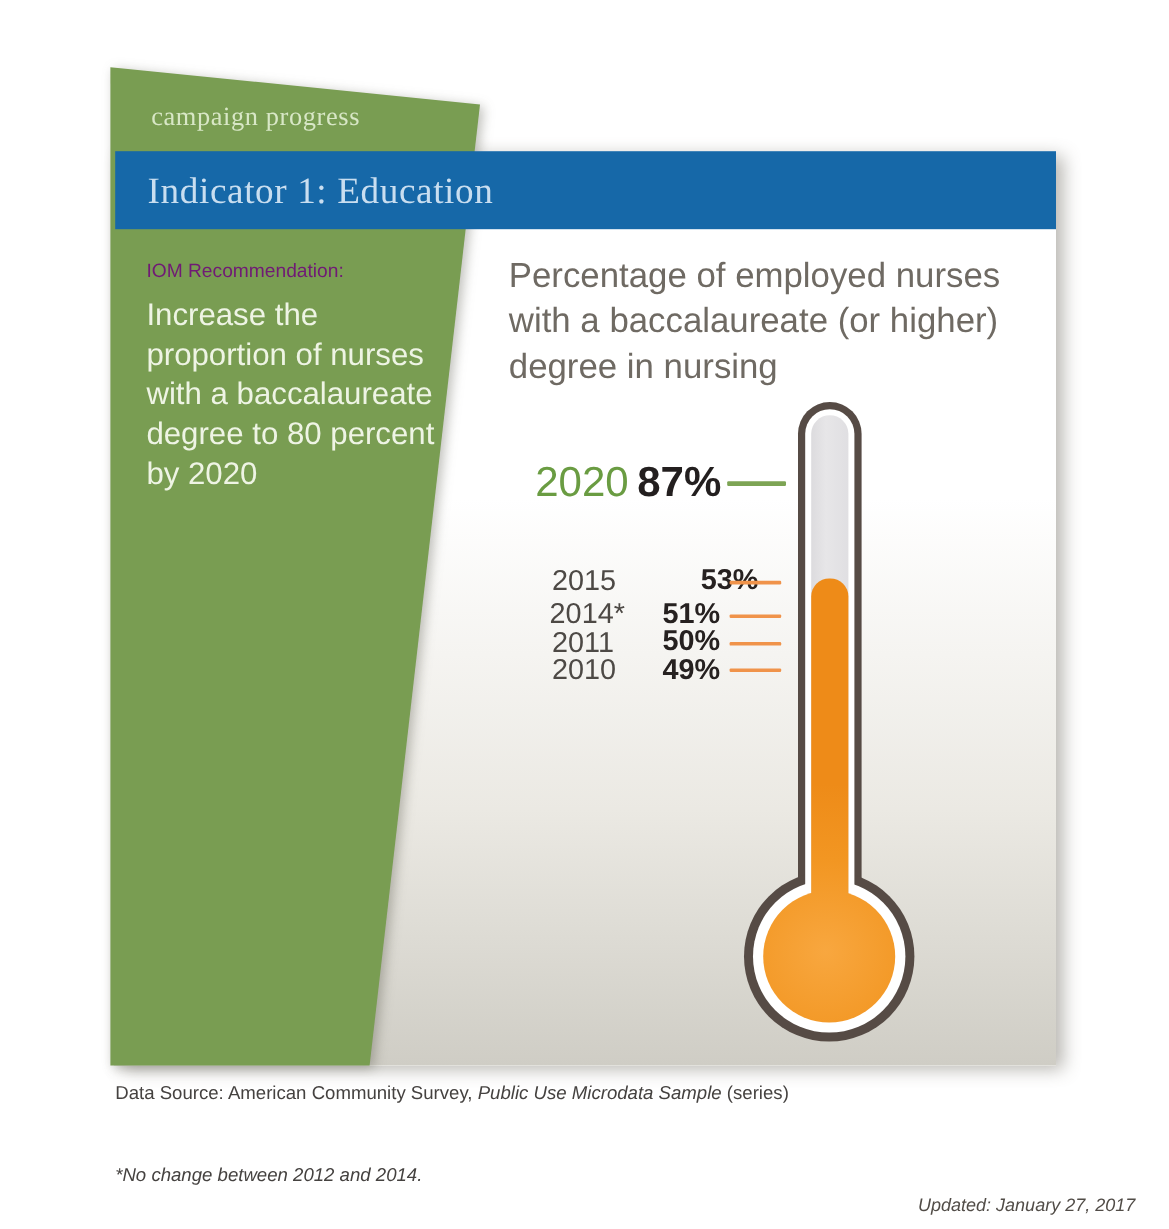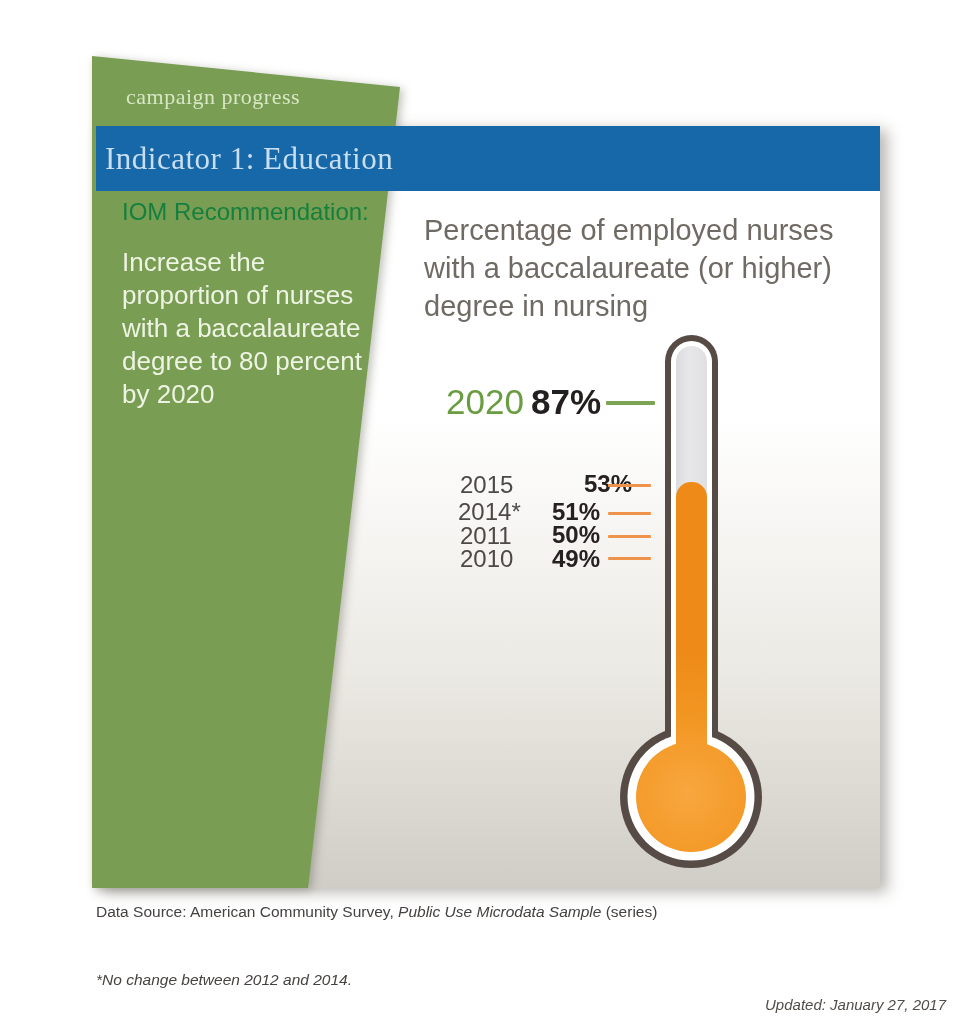--- a/index.html
+++ b/index.html
@@ -19,25 +19,25 @@
   .banner-label{
     position:absolute;left:126px;top:84px;
     font-family:"Liberation Serif",serif;font-size:22px;color:#d8e7c6;letter-spacing:.5px;
   }
   
   .header-bar{
     position:absolute;left:96px;top:126px;width:784px;height:65px;background:#1668a8;
   }
   .header-title{
     font-family:"Liberation Serif",serif;font-size:31px;color:#c9def0;
-    line-height:65px;padding-left:9px;letter-spacing:.5px;
+    line-height:65px;padding-left:27px;letter-spacing:.5px;
   }
   
   .iom-label{
-    position:absolute;left:122px;top:198px;font-size:24px;color:#15803d;
+    position:absolute;left:122px;top:218px;font-size:16px;color:#701a75;
   }
   .iom-text{
     position:absolute;left:122px;top:246px;width:262px;
     font-size:26px;line-height:33px;color:#eef4e4;
   }
   
   .chart-title{
     position:absolute;left:424px;top:211px;width:462px;
     font-size:29px;line-height:38px;color:#6f6a63;
   }

